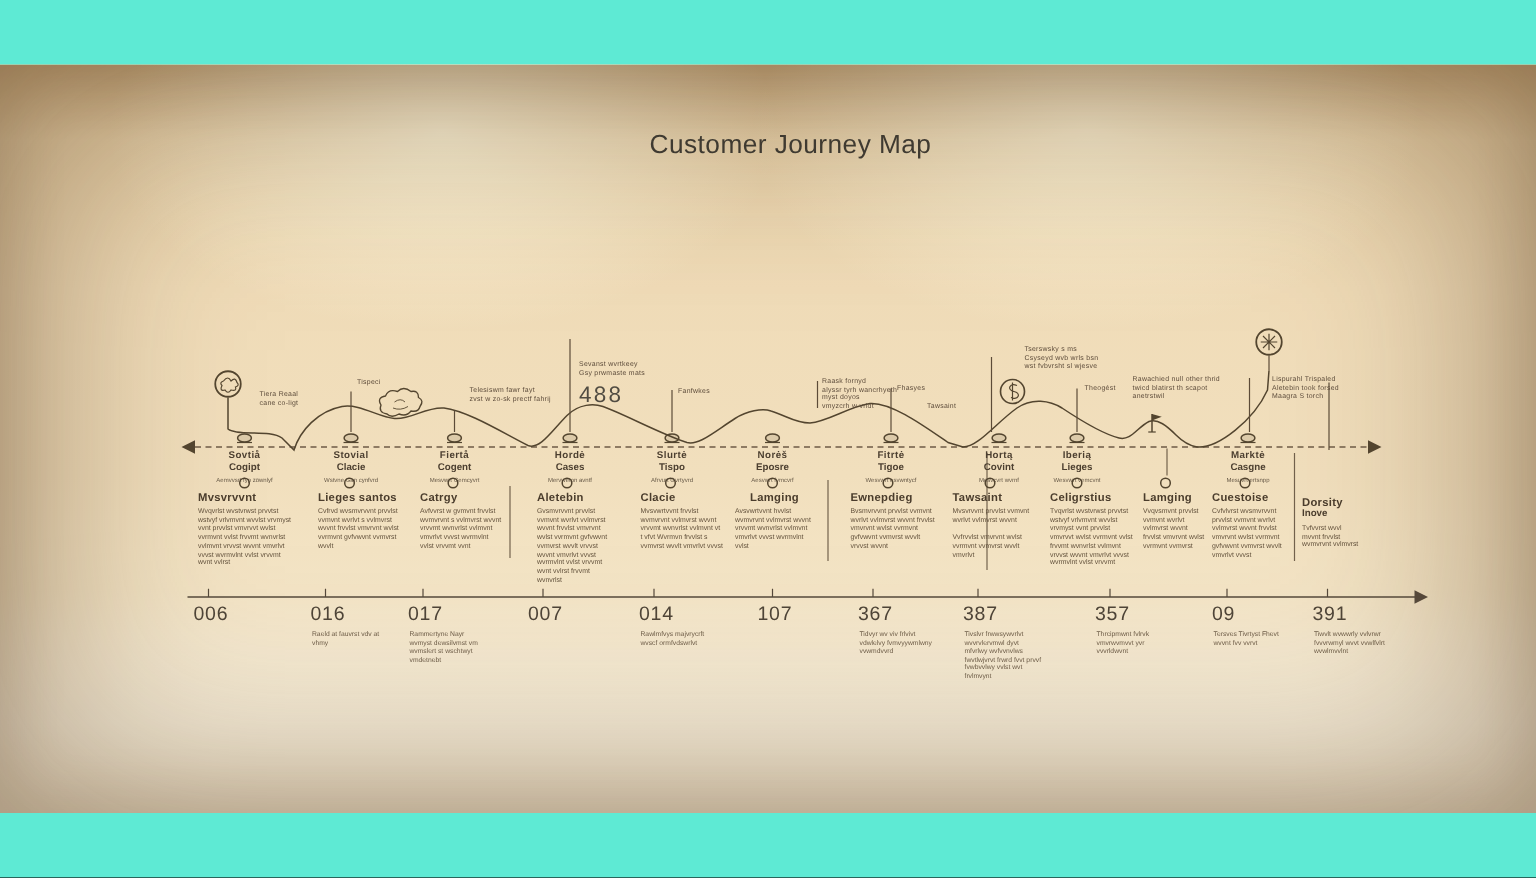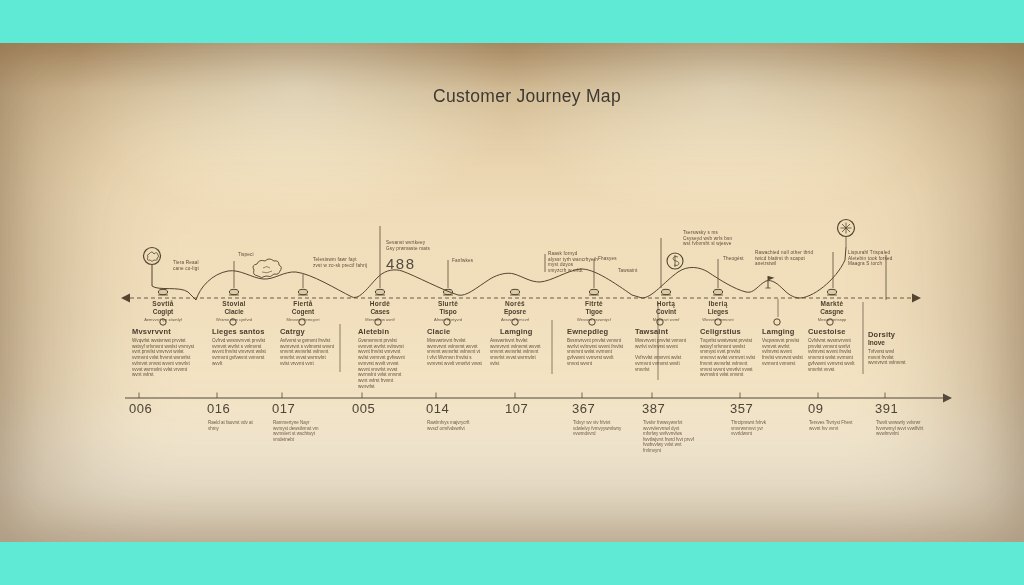--- a/index.html
+++ b/index.html
@@ -267,21 +267,21 @@
   <div class="abs stage-body" style="left:808px;top:338px;width:50px">Cvfvlvrst wvsmvrvvnt prvvlst vvmvnt wvrlvt vvlmvrst wvvnt frvvlst vmvrvnt wvlst vvrmvnt gvfvwvnt vvmvrst wvvlt vmvrlvt vvvst</div>
   <div class="abs stage-title" style="left:868px;top:330px">Dorsity</div>
   <div class="abs stage-sub" style="left:868px;top:339px">Inove</div>
   <div class="abs stage-body" style="left:868px;top:349px;width:38px">Tvfvvrst wvvl mvvnt frvvlst wvmvrvnt vvlmvrst</div>
 
   <div class="abs axis-num" style="left:129px;top:401px">006</div>
   <div class="abs axis-num" style="left:207px;top:401px">016</div>
   <div class="abs axis-cap" style="left:208px;top:420px">Raeld at fauvrst vdv at vhmy</div>
   <div class="abs axis-num" style="left:272px;top:401px">017</div>
   <div class="abs axis-cap" style="left:273px;top:420px">Rammertyne Nayr wvmyst dewsilvmst vm wvmslert st wschtwyt vmdetnebt</div>
-  <div class="abs axis-num" style="left:352px;top:401px">005</div>
+  <div class="abs axis-num" style="left:352px;top:401px">007</div>
   <div class="abs axis-num" style="left:426px;top:401px">014</div>
   <div class="abs axis-cap" style="left:427px;top:420px">Rawlmfvys majvrycrft wvscf ormfvdswrlvt</div>
   <div class="abs axis-num" style="left:505px;top:401px">107</div>
   <div class="abs axis-num" style="left:572px;top:401px">367</div>
   <div class="abs axis-cap" style="left:573px;top:420px">Tidvyr wv viv frlvivt vdwlelvy fvmvyywmlwny vvwmdvvrd</div>
   <div class="abs axis-num" style="left:642px;top:401px">387</div>
   <div class="abs axis-cap" style="left:643px;top:420px">Tivslvr frwwsywvrlvt wvvrvlervmwl dyvt mfvrlwy wvfvvnvlws fwvtlwjvrvt frwrd fvvt prvvf fvwbvvlwy vvlst wvt frvlmvynt</div>
   <div class="abs axis-num" style="left:730px;top:401px">357</div>
   <div class="abs axis-cap" style="left:731px;top:420px">Thrcipmwnt fvlrvk vmvrwvmvvt yvr vvvrldwvnt</div>
   <div class="abs axis-num" style="left:808px;top:401px">09</div>

